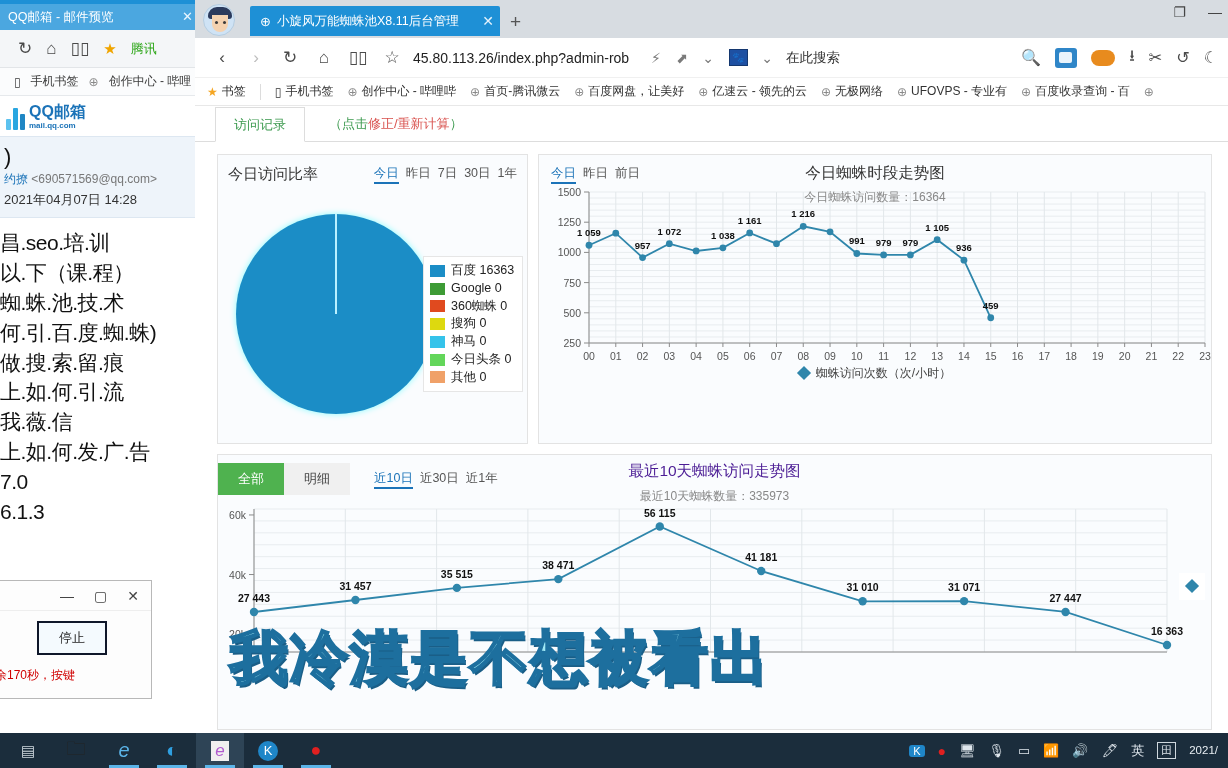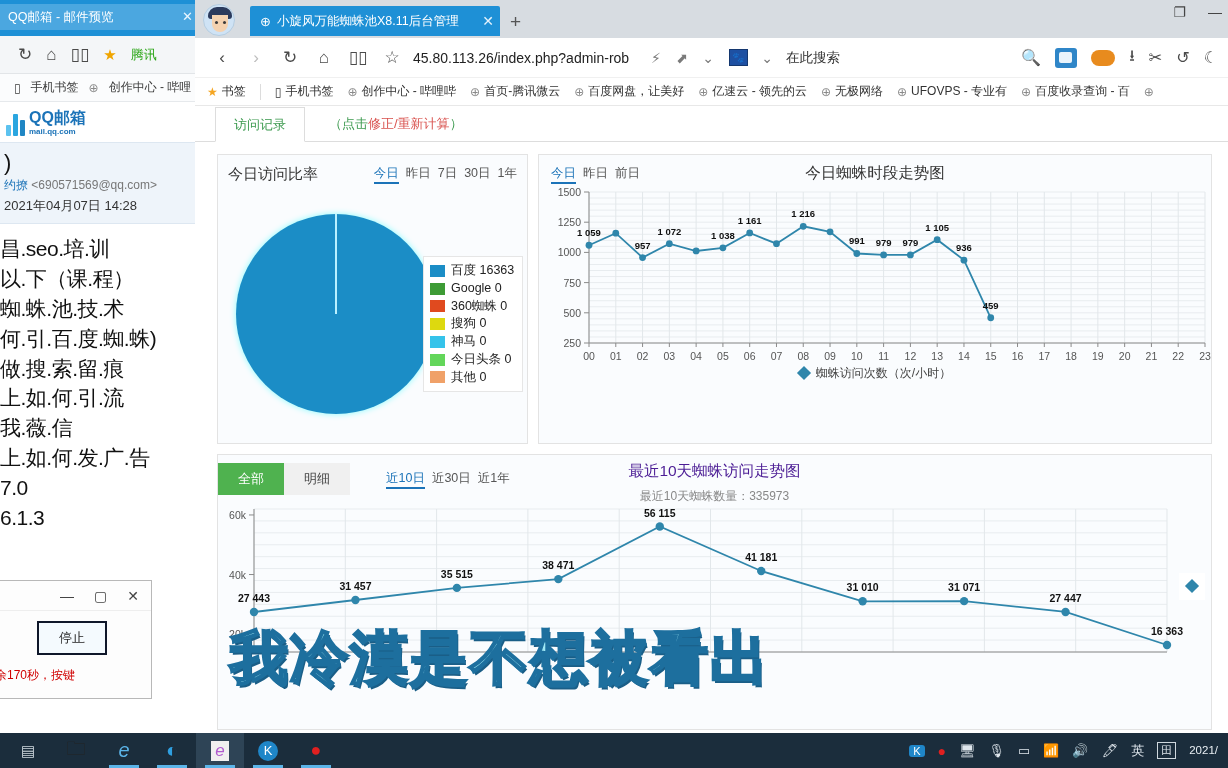--- a/index.html
+++ b/index.html
@@ -10,21 +10,21 @@
     position:relative;
     font-size:13px;
     color:#222;
   }
   
   #qq-window{
     position:absolute; left:0; top:0; width:215px; height:733px;
     background:#ffffff; overflow:hidden;
   }
   #qq-titlebar{
-    height:36px; background:#1e90d6; position:relative;padding-left:46px;
+    height:30px; background:#1e90d6; position:relative;padding-left:46px;
   }
   #qq-tab{
     position:absolute; left:0; top:4px; height:26px; width:200px;
     background:#4ba7e0; color:#fff; font-size:12.5px;
     display:flex; align-items:center; padding-left:8px;
   }
   #qq-tab .x{ position:absolute; right:7px; top:5px; font-size:13px; color:#eaf6ff;}
   #qq-toolbar{
     height:38px; background:#f4f6f8; border-bottom:1px solid #e2e5e8;
     display:flex; align-items:center; gap:14px; padding-left:18px;
@@ -177,21 +177,21 @@
   #hour-legend .dot{ display:inline-block; width:10px; height:10px; background:#2f86ab;
      transform:rotate(45deg); margin-right:7px; position:relative; top:1px;}
   
   #panel-ten{ margin:10px 16px 0 22px; border:1px solid #e3e3e3; background:#fafcfe;
      height:276px; position:relative; overflow:hidden;}
   #ten-head{ display:flex; align-items:center; padding:8px 12px 0 0; position:relative;}
   #ten-tabs{ display:flex; }
   #ten-tabs .t{ padding:7px 20px; font-size:13px;}
   #ten-tabs .t.on{ background:#4fb24f; color:#fff;}
   #ten-tabs .t.off{ background:#f0f0f0; color:#444;}
-  #ten-range{ display:flex; gap:7px; font-size:12.5px; color:#555; margin-left:36px;}
+  #ten-range{ display:flex; gap:7px; font-size:12.5px; color:#555; margin-left:24px;}
   #ten-range .on{ color:#1b73b8; border-bottom:2px solid #1b73b8;}
   #ten-title{ position:absolute; left:0; right:0; text-align:center; top:6px;}
   #ten-title .t{ font-size:15.5px; color:#4c1d95;}
   #ten-title .s{ font-size:12px; color:#888; margin-top:6px;}
   #ten-legend{ position:absolute; right:6px; top:118px; background:#fff;
      padding:6px 8px; }
   #ten-legend .dot{ display:inline-block; width:10px; height:10px; background:#2f86ab;
      transform:rotate(45deg);}
   
   #watermark{
@@ -433,20 +433,21 @@
 
       <div class="panel" id="panel-hour">
         <div id="hour-head">
           <div id="hour-range">
             <span class="on">今日</span>
             <span>昨日</span>
             <span>前日</span>
           </div>
           <div id="hour-title">
             <div class="t">今日蜘蛛时段走势图</div>
+            <div class="s">今日蜘蛛访问数量：16364</div>
           </div>
         </div>
         <svg class="chartsvg" id="hour-svg" width="672" height="185">
             <line x1="50" y1="8" x2="666" y2="8" stroke="#e8ecef" stroke-width="1"></line>
             <line x1="50" y1="14.04" x2="666" y2="14.04" stroke="#e8ecef" stroke-width="1"></line>
             <line x1="50" y1="20.08" x2="666" y2="20.08" stroke="#e8ecef" stroke-width="1"></line>
             <line x1="50" y1="26.12" x2="666" y2="26.12" stroke="#e8ecef" stroke-width="1"></line>
             <line x1="50" y1="32.16" x2="666" y2="32.16" stroke="#e8ecef" stroke-width="1"></line>
             <line x1="50" y1="38.2" x2="666" y2="38.2" stroke="#e8ecef" stroke-width="1"></line>
             <line x1="50" y1="44.24" x2="666" y2="44.24" stroke="#e8ecef" stroke-width="1"></line>

